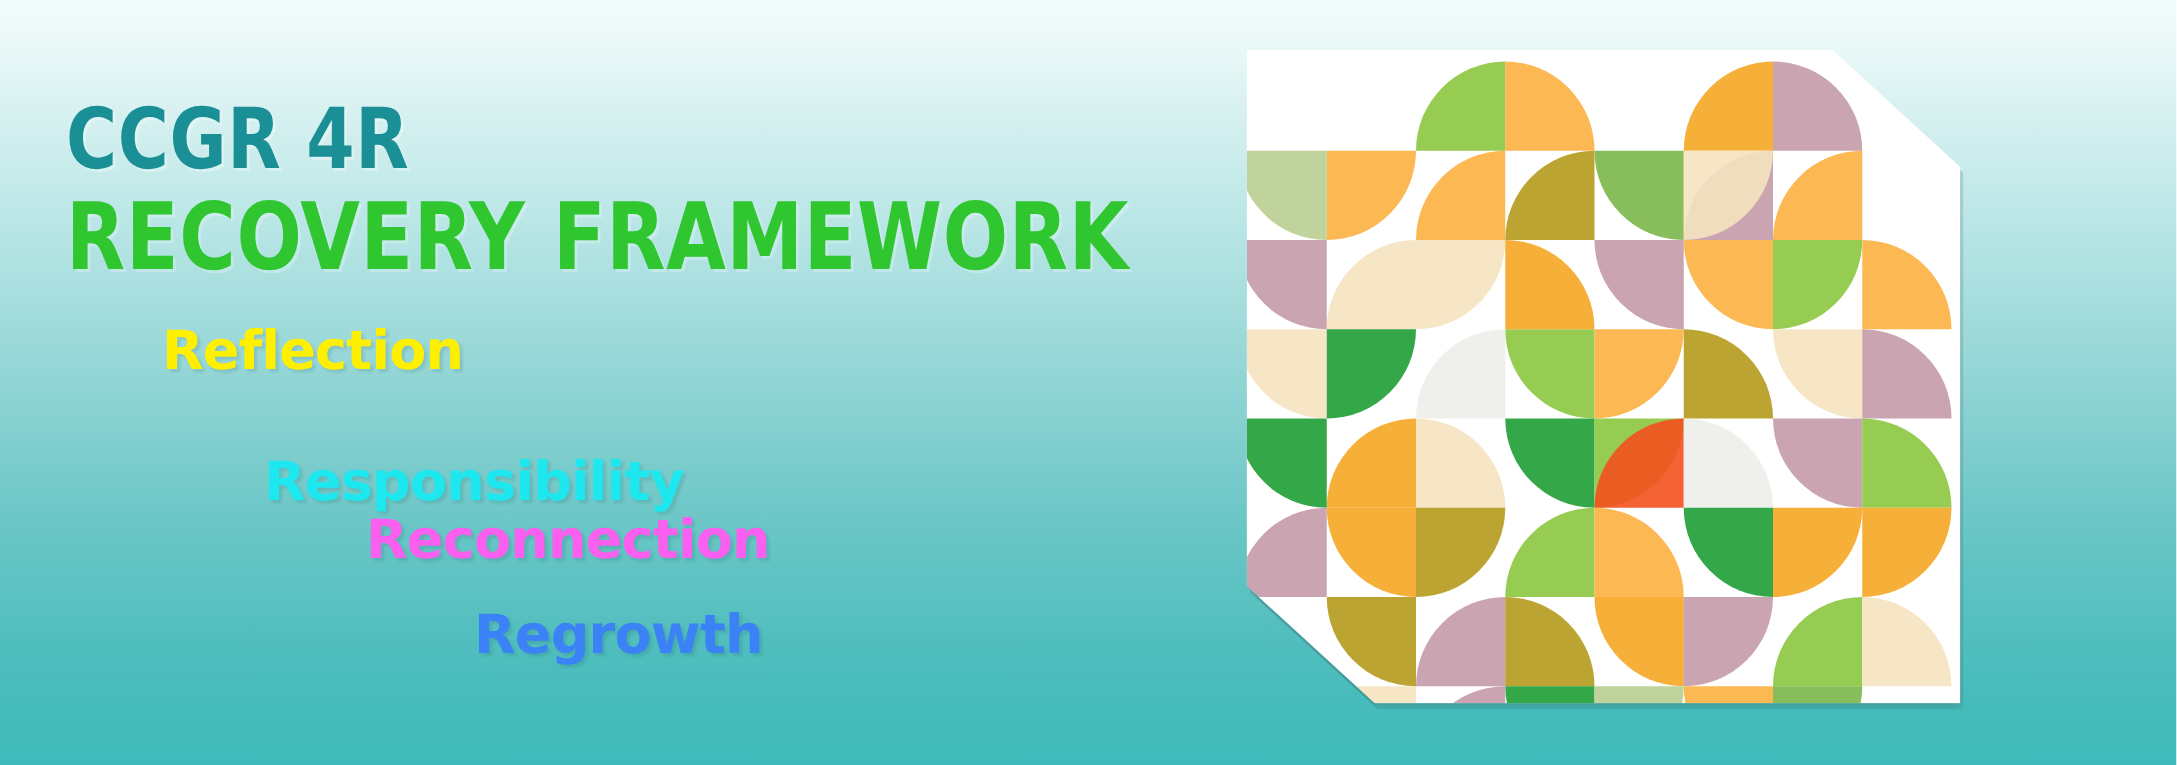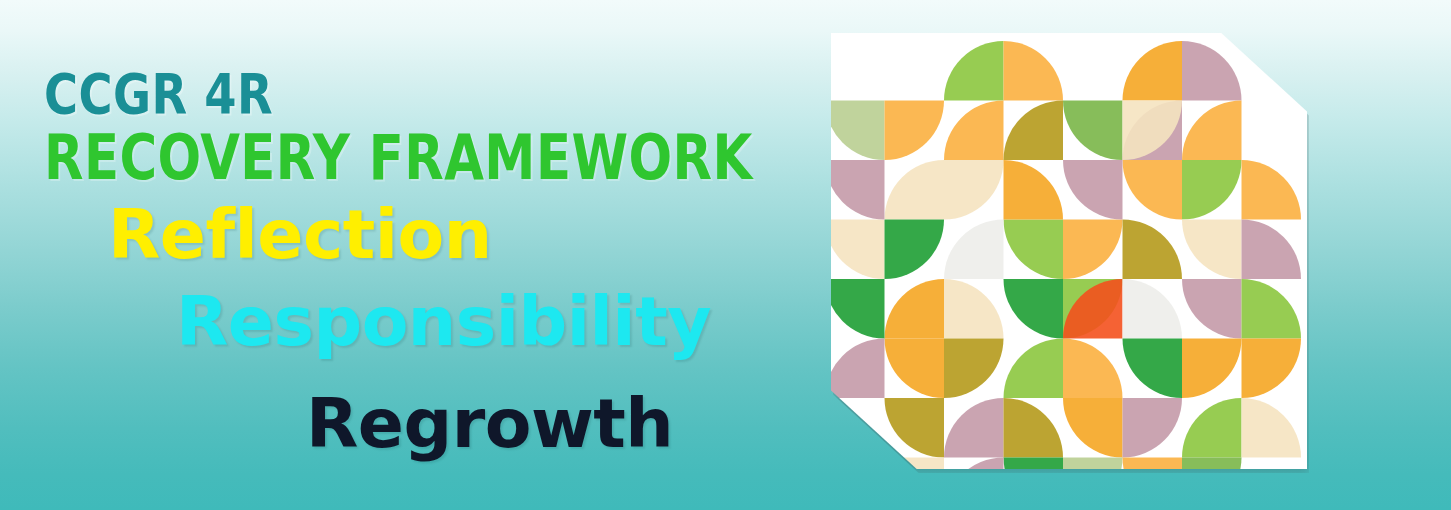--- a/index.html
+++ b/index.html
@@ -63,21 +63,21 @@
     font-size: 62px;
     line-height: 62px;
     color: #2fc62f;
     text-shadow: 2px 2px 0 rgba(255,255,255,0.25);
   }
 
   .rword {
     position: absolute;
     font-family: "DejaVu Sans", "Liberation Sans", sans-serif;
     font-weight: bold;
-    font-size: 68px;
+    font-size: 36px;
     line-height: 52px;
     white-space: nowrap;
     letter-spacing: -0.5px;
     text-shadow: 2px 2px 2px rgba(0,60,60,0.13);
   }
   #w-reflection     { left: 108px; top: 209px; color: #ffef00; }
   #w-responsibility { left: 176px; top: 272px; color: #1de8f0; margin-top: 24px; }
   #w-reconnection   { left: 244px; top: 335px; color: #fa5ff0; }
   #w-regrowth       { left: 312px; top: 398px; color: #78ec31; }
 
@@ -127,22 +127,23 @@
   <div id="textblock">
 
     <div id="line-ccgr" class="hdr" style="color: rgb(26, 143, 150);">CCGR  4R</div>
 
     <div id="line-recovery" class="hdr" style="color: rgb(47, 198, 47);">RECOVERY FRAMEWORK</div>
 
     <div id="w-reflection" class="rword" style="color: rgb(255, 239, 0); left: 108px;">Reflection</div>
 
     <div id="w-responsibility" class="rword" style="color: rgb(29, 232, 240); left: 176px;">Responsibility</div>
 
-
-    <div id="w-regrowth" class="rword" style="color: #0f172a; left: 306px;">Regrowth</div>
+    <div id="w-reconnection" class="rword" style="color: rgb(250, 95, 240); left: 244px;">Reconnection</div>
+
+    <div id="w-regrowth" class="rword" style="color: #3b82f6; left: 316px;">Regrowth</div>
   </div>
 
   <div id="card-wrap">
     <div id="card-shadow"></div>
     <div id="card">
       <div id="artwork">
           <svg width="476" height="436" viewBox="0 0 476 436">
             <g style="mix-blend-mode:multiply">
               <path d="M 53.5 67.5 L 53.5 127 A 59.5 59.5 0 0 1 -6 67.5 Z" fill="#b9ce91" fill-opacity="0.9"></path>
               <path d="M 53.5 67.5 L 113 67.5 A 59.5 59.5 0 0 1 53.5 127 Z" fill="#fbb040" fill-opacity="0.9"></path>

